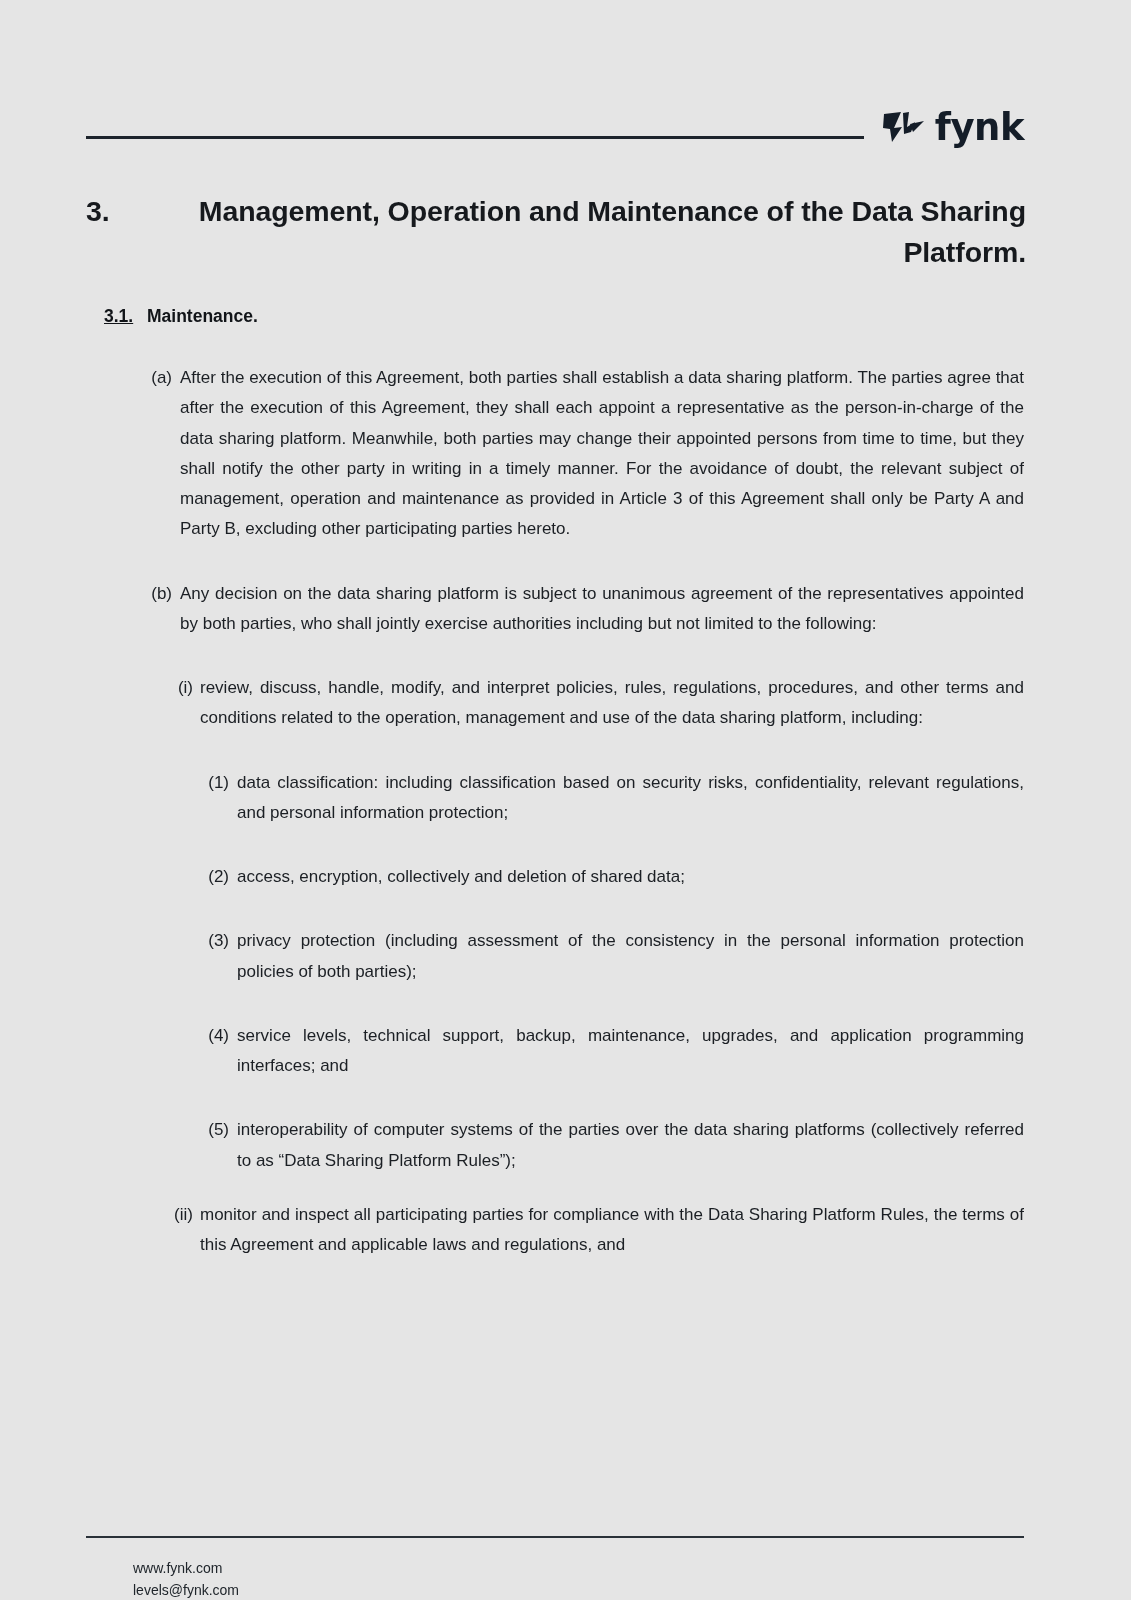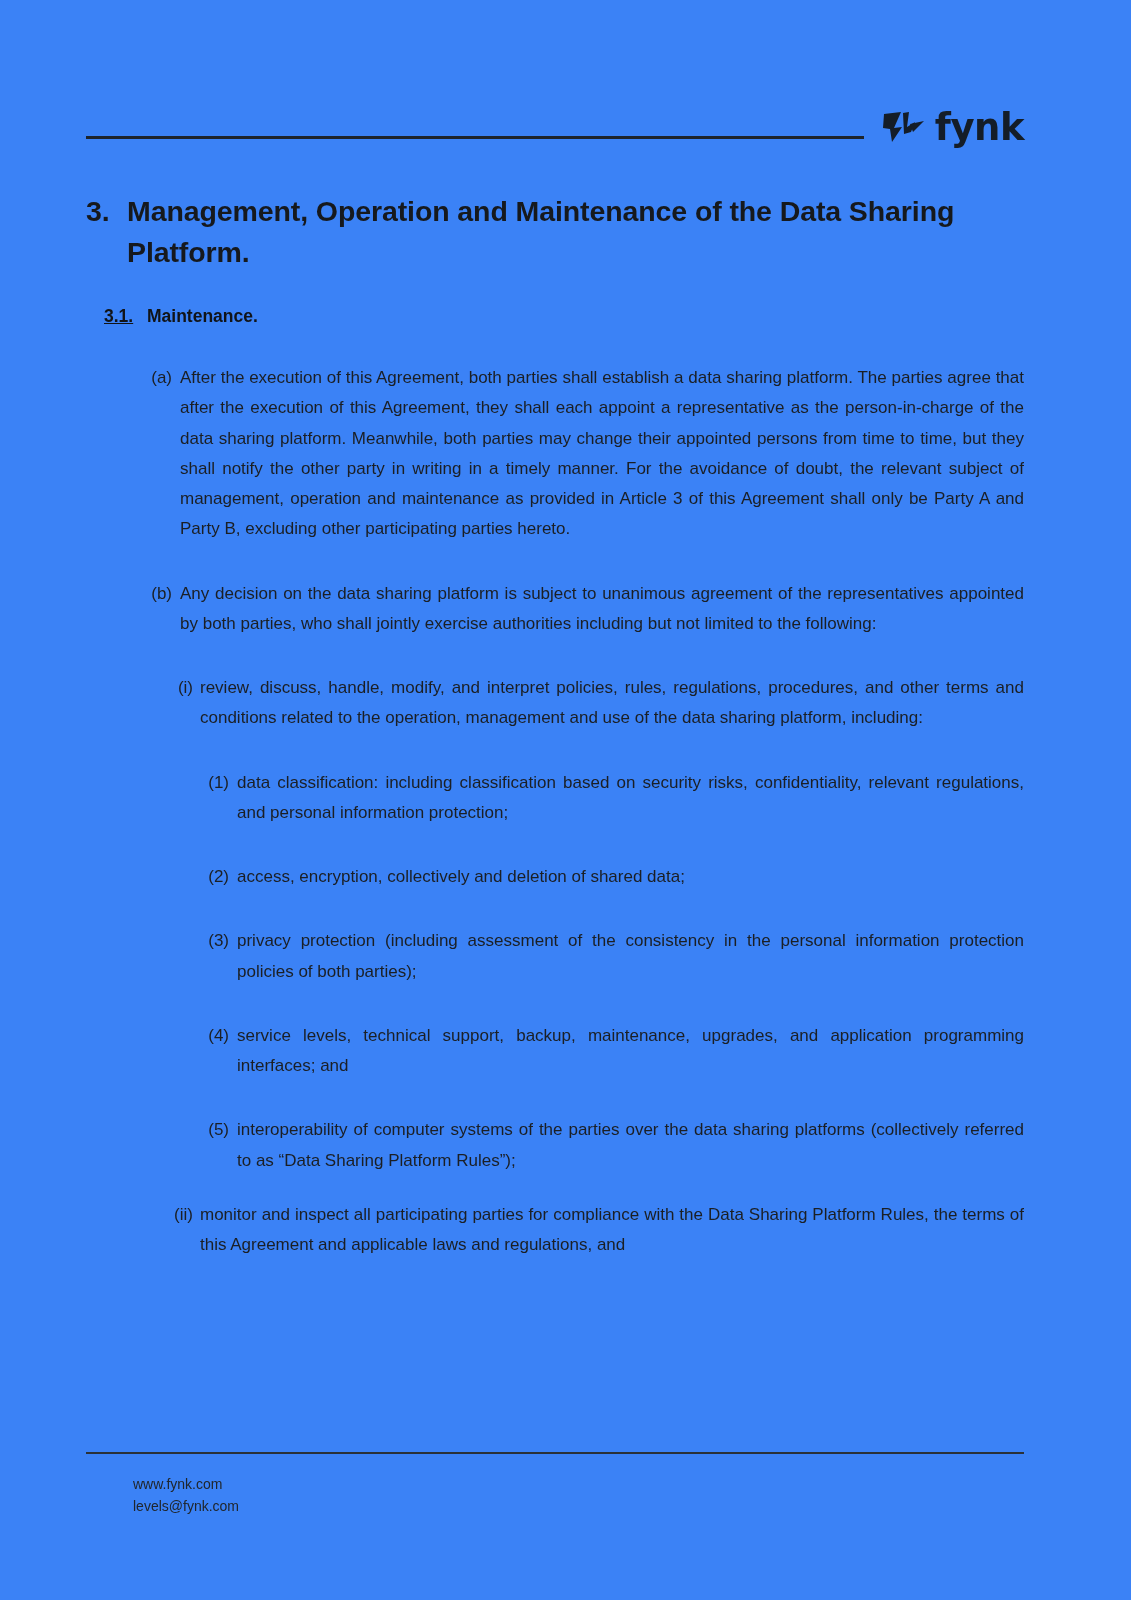--- a/index.html
+++ b/index.html
@@ -4,21 +4,21 @@
 <style>
   html, body {
     margin: 0;
     padding: 0;
     background: #ffffff;
   }
   .page {
     position: relative;
     width: 1131px;
     height: 1600px;
-    background: #3b82f6;
+    background: #e5e5e5;
     font-family: "Liberation Sans", sans-serif;
     color: #111418;
     box-sizing: border-box;
     overflow: hidden;
   }
 
   
   .header {
     position: absolute;
     left: 86px;
@@ -68,20 +68,21 @@
     letter-spacing: -0.1px;
     color: #16191d;
     display: flex;
   }
   .doc-title .num {
     flex: 0 0 auto;
     width: 41px;
   }
   .doc-title .txt {
     flex: 1 1 auto;
+    text-align: right;
   }
 
   
   .body {
     position: absolute;
     left: 86px;
     top: 306px;
     width: 938px;
   }
 
@@ -124,21 +125,21 @@
   .lvl-n { margin-left: 112px; margin-bottom: 24px; }
   .lvl-n .marker { width: 31px; padding-right: 8px; }
 
   .gap-top { margin-top: 34px; }
   .gap-big { }
 
   
   .footer {
     position: absolute;
     left: 86px;
-    top: 1452px;
+    top: 1536px;
     width: 938px;
   }
   .footer-rule {
     width: 100%;
     height: 2px;
     background: #2a3138;
   }
   .footer-lines {
     margin-top: 20px;
     margin-left: 47px;

